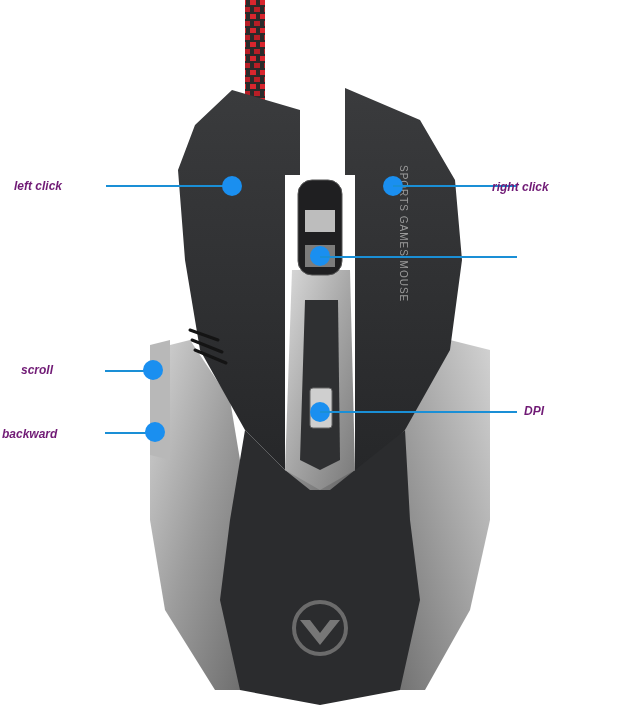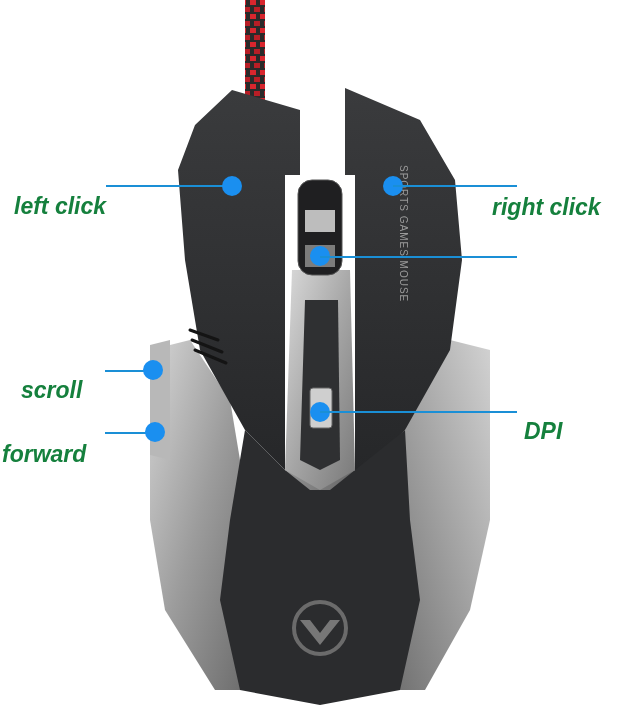--- a/index.html
+++ b/index.html
@@ -1,18 +1,18 @@
 <!DOCTYPE html>
 <html><head>
 <meta charset="utf-8">
 <style>
   html,body{margin:0;padding:0;background:#ffffff;}
   body{width:640px;height:724px;position:relative;overflow:hidden;font-family:"Liberation Sans",sans-serif;}
   #stage{position:absolute;left:0;top:0;width:640px;height:724px;}
-  .label{position:absolute;font-family:"Liberation Sans",sans-serif;font-style:italic;font-weight:bold;font-size:23px;color:#15803d;white-space:nowrap;line-height:20px;margin-top:20px;}
+  .label{position:absolute;font-family:"Liberation Sans",sans-serif;font-style:italic;font-weight:bold;font-size:12px;color:#701a75;white-space:nowrap;line-height:20px;}
   .callout-line{position:absolute;height:2px;background:#1a8fd6;}
   .dot{position:absolute;width:20px;height:20px;border-radius:50%;background:#1a8ff0;}
   svg{position:absolute;left:0;top:0;}
 </style>
 </head>
 <body>
 
 <div id="stage">
 
   <svg width="640" height="724" viewBox="0 0 640 724">
@@ -91,21 +91,21 @@
   <div class="callout-line" style="left:393px;top:185px;width:124px;"></div>
   <span class="label" style="left:492px;top:177px;">right click</span>
 
   <div class="dot" style="left:310px;top:246px;"></div>
   <div class="callout-line" style="left:320px;top:256px;width:197px;"></div>
 
   <span class="label" style="left:21px;top:360px;">scroll</span>
   <div class="callout-line" style="left:105px;top:370px;width:48px;"></div>
   <div class="dot" style="left:143px;top:360px;"></div>
 
-  <span class="label" style="left:2px;top:424px;">forward</span>
+  <span class="label" style="left:2px;top:424px;">backward</span>
   <div class="callout-line" style="left:105px;top:432px;width:48px;"></div>
   <div class="dot" style="left:145px;top:422px;"></div>
 
   <div class="dot" style="left:310px;top:402px;"></div>
   <div class="callout-line" style="left:320px;top:411px;width:197px;"></div>
   <span class="label" style="left:524px;top:401px;text-align:center;">DPI</span>
 
 </div>
 
 </body></html>

